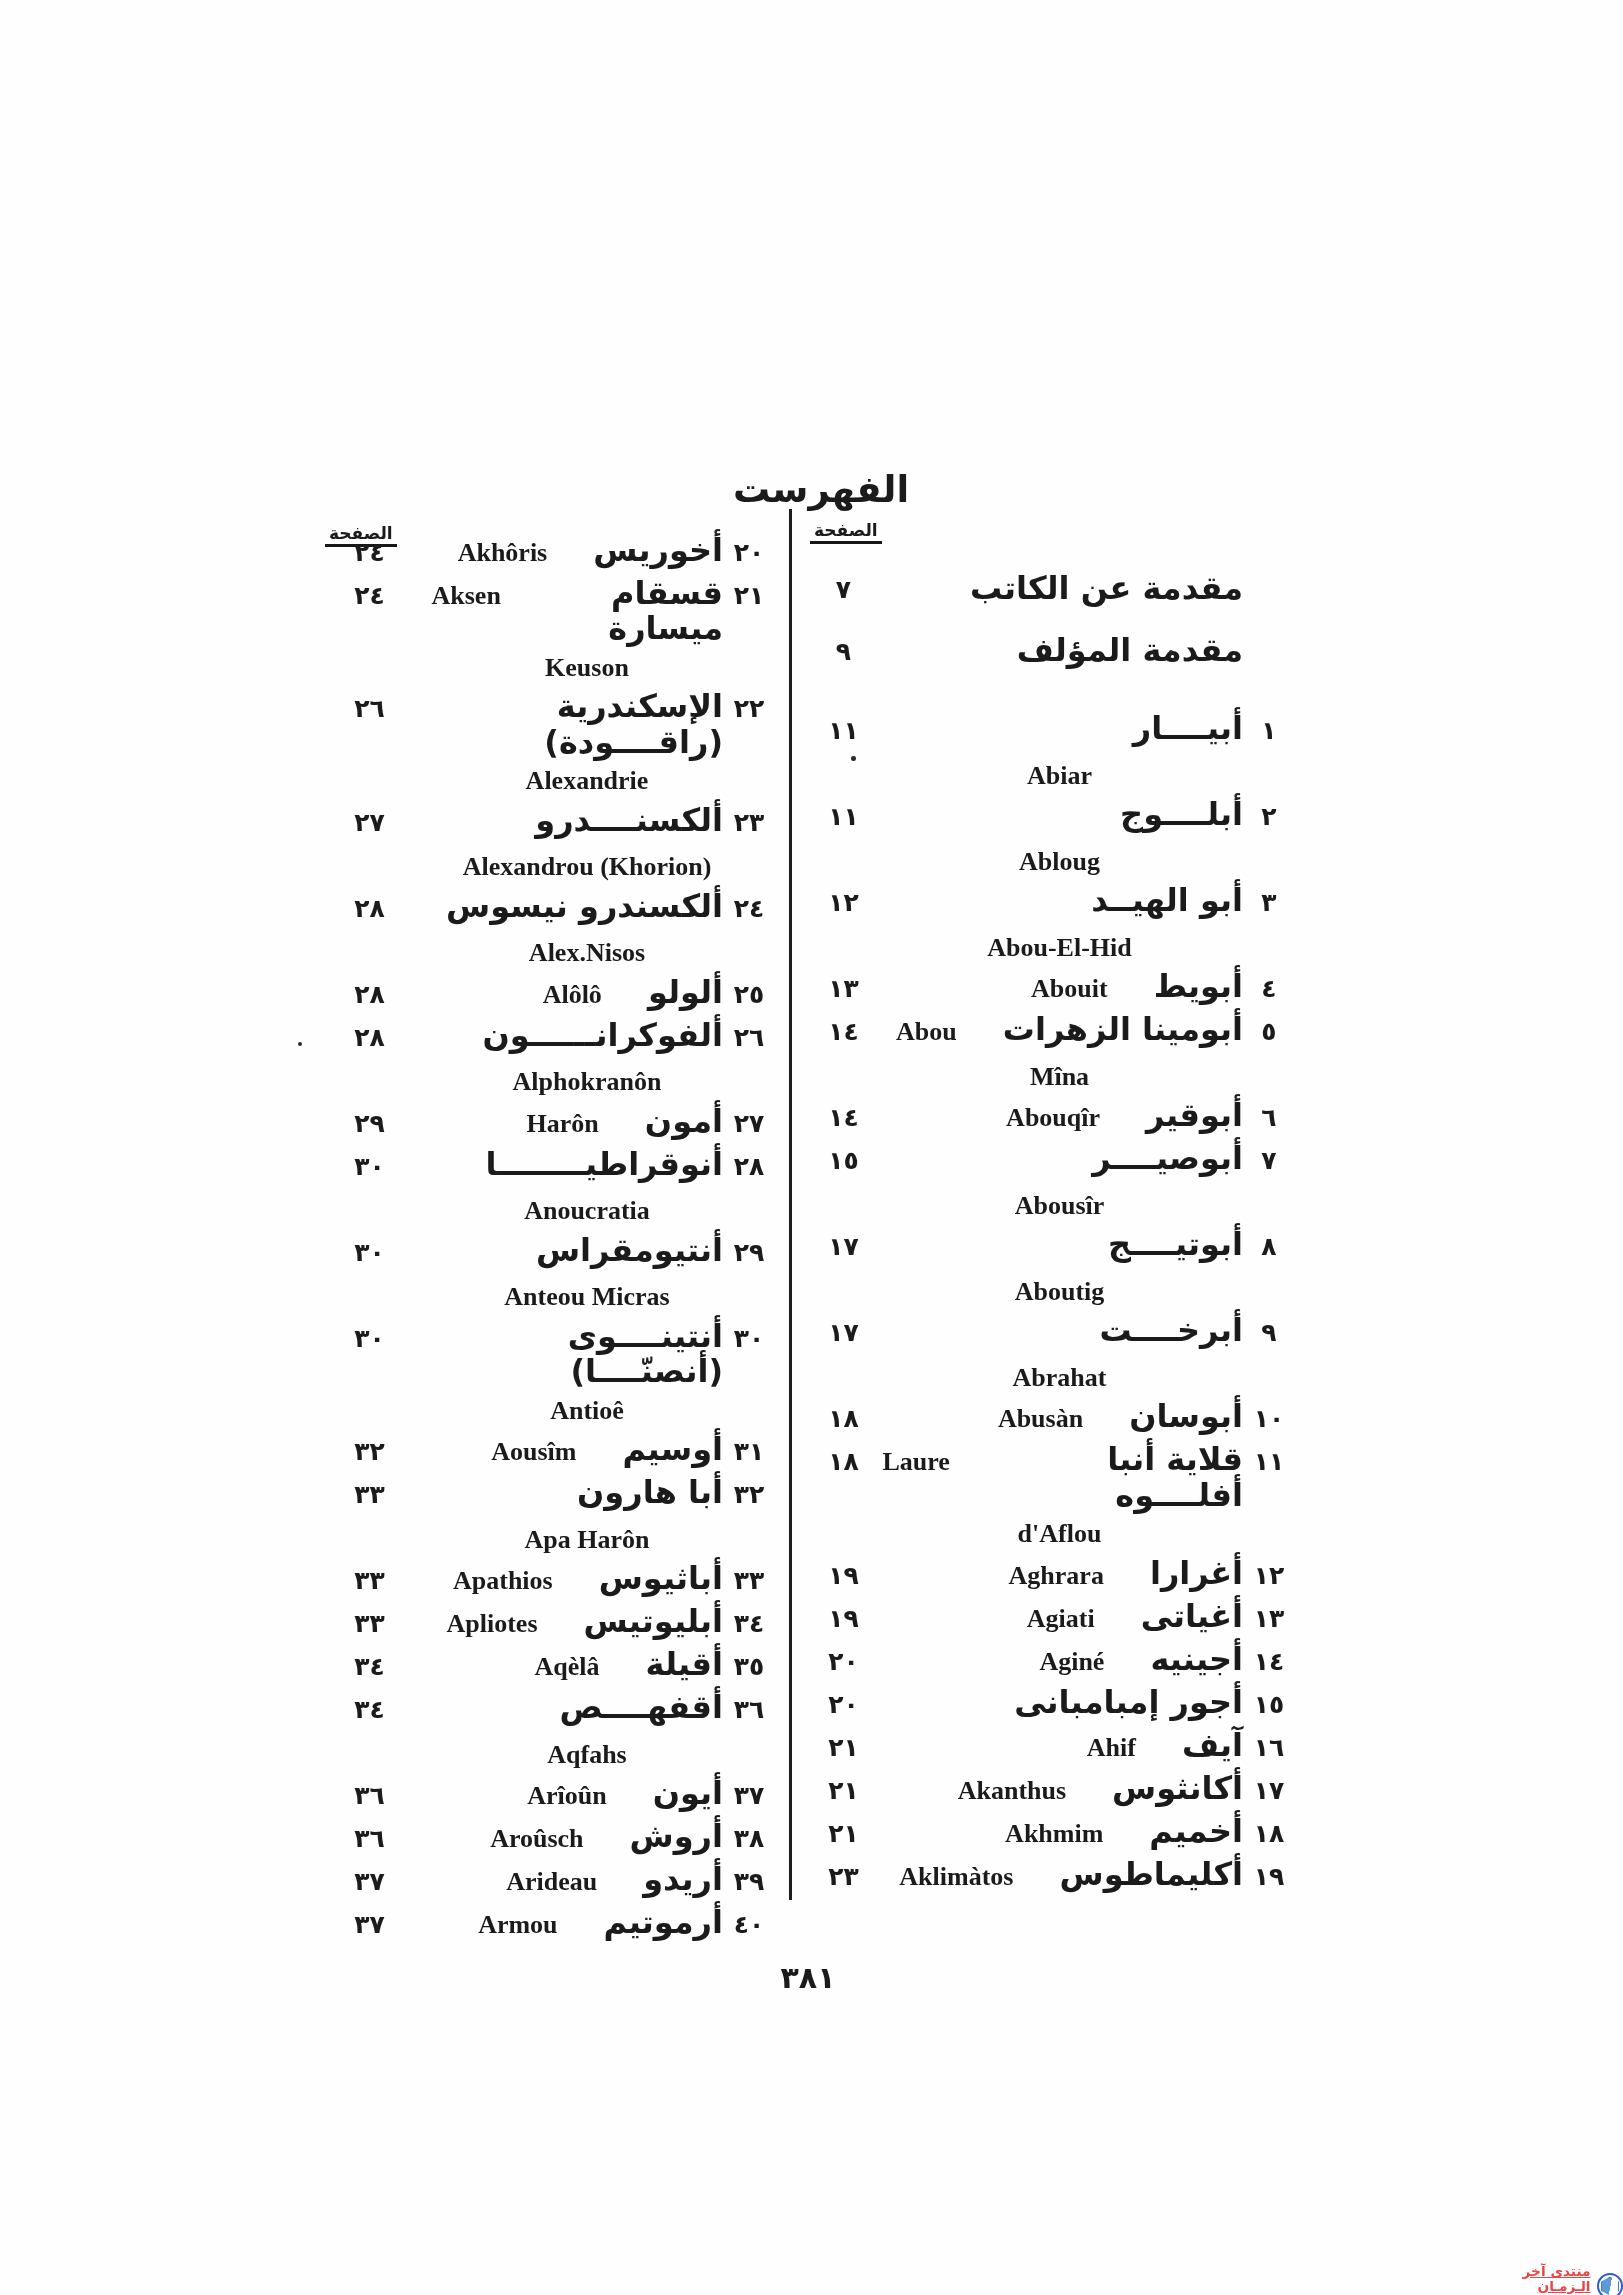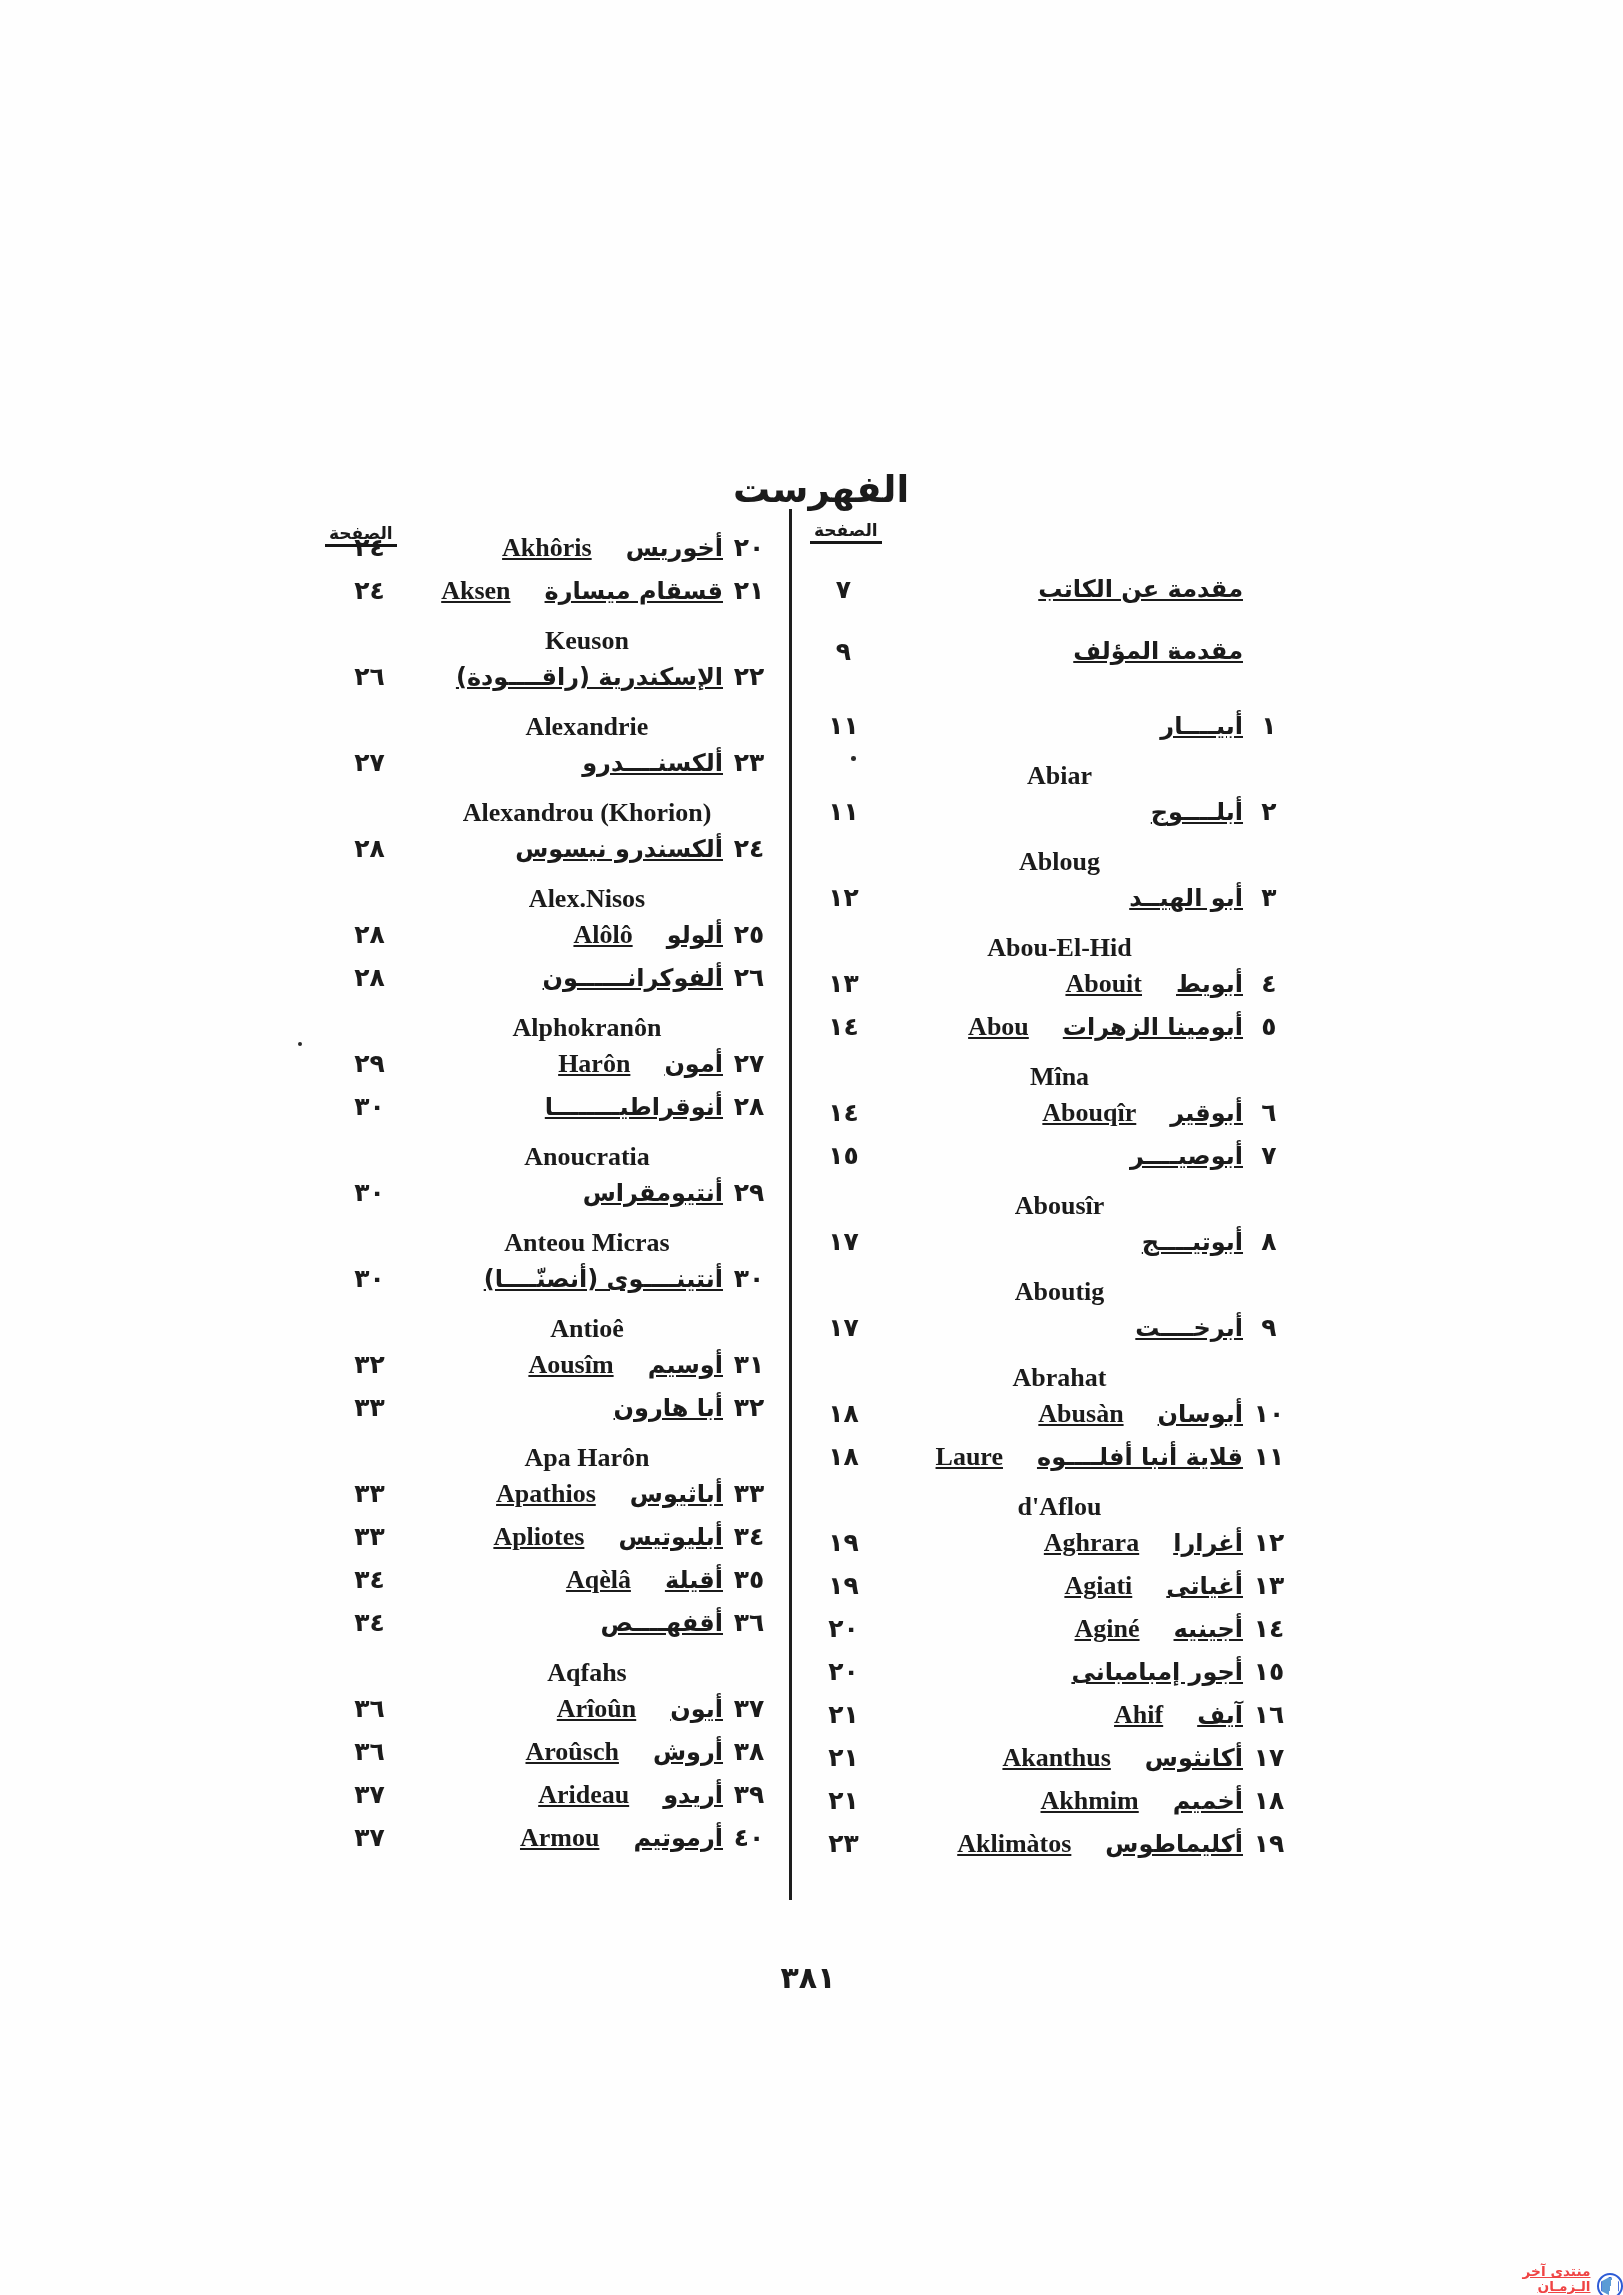--- a/index.html
+++ b/index.html
@@ -43,26 +43,25 @@
   .gap{height:29.4px;}
   .pg{
     font-size:25px;font-weight:bold;text-align:center;
     flex:0 0 auto;
   }
   #col-right .pg{width:65px;}
   #col-left .pg{width:111px;}
   .mid{
     flex:1 1 auto;
     display:flex;justify-content:flex-end;align-items:baseline;
-    gap:34px;
+    gap:46px;
     padding-left:6.5px;
-    text-decoration:underline;
   }
   .ar{
-    font-size:24px;font-weight:bold;
+    font-size:32px;font-weight:bold;
     direction:rtl;unicode-bidi:isolate;
     text-align:right;
     line-height:1.1;
   }
   .latin{
     font-family:"Liberation Serif","DejaVu Serif",serif;
     font-size:26px;font-weight:bold;
     line-height:1.1;
   }
   .no{

